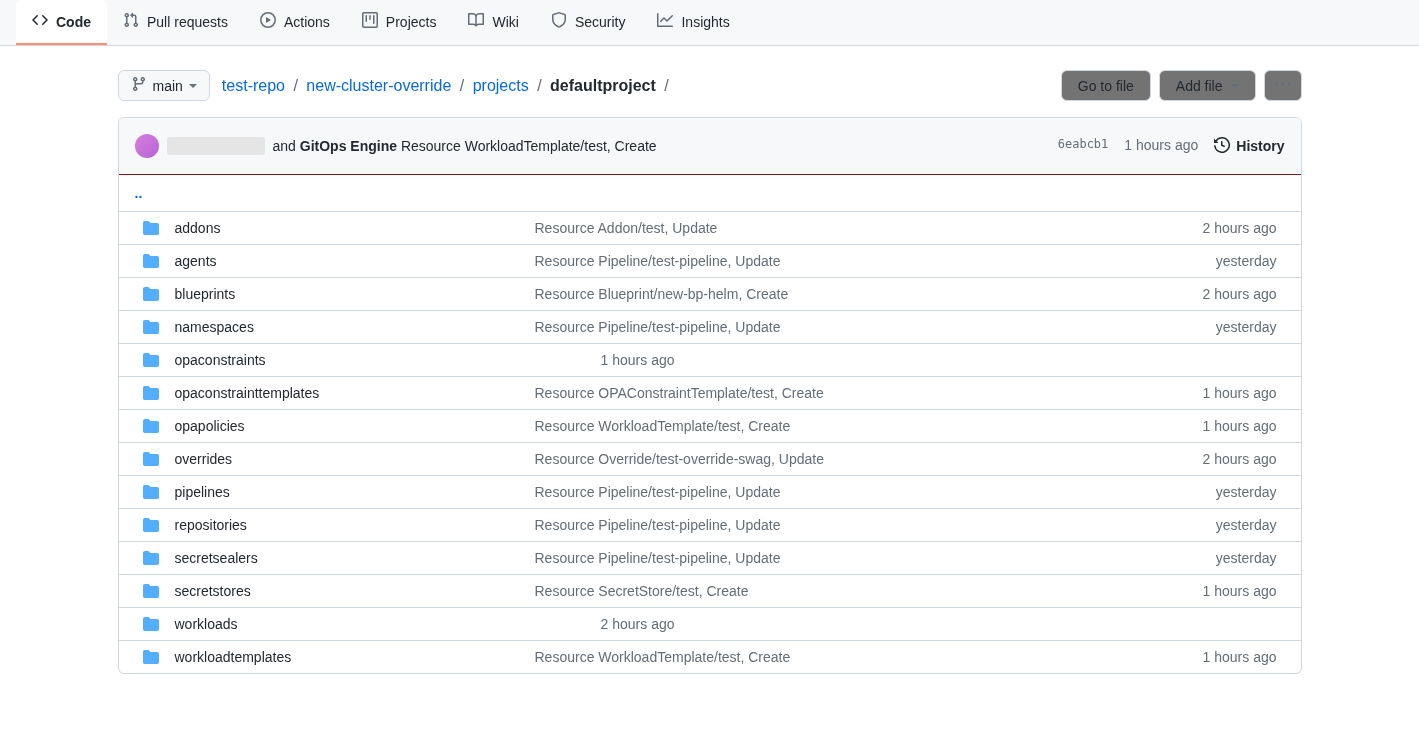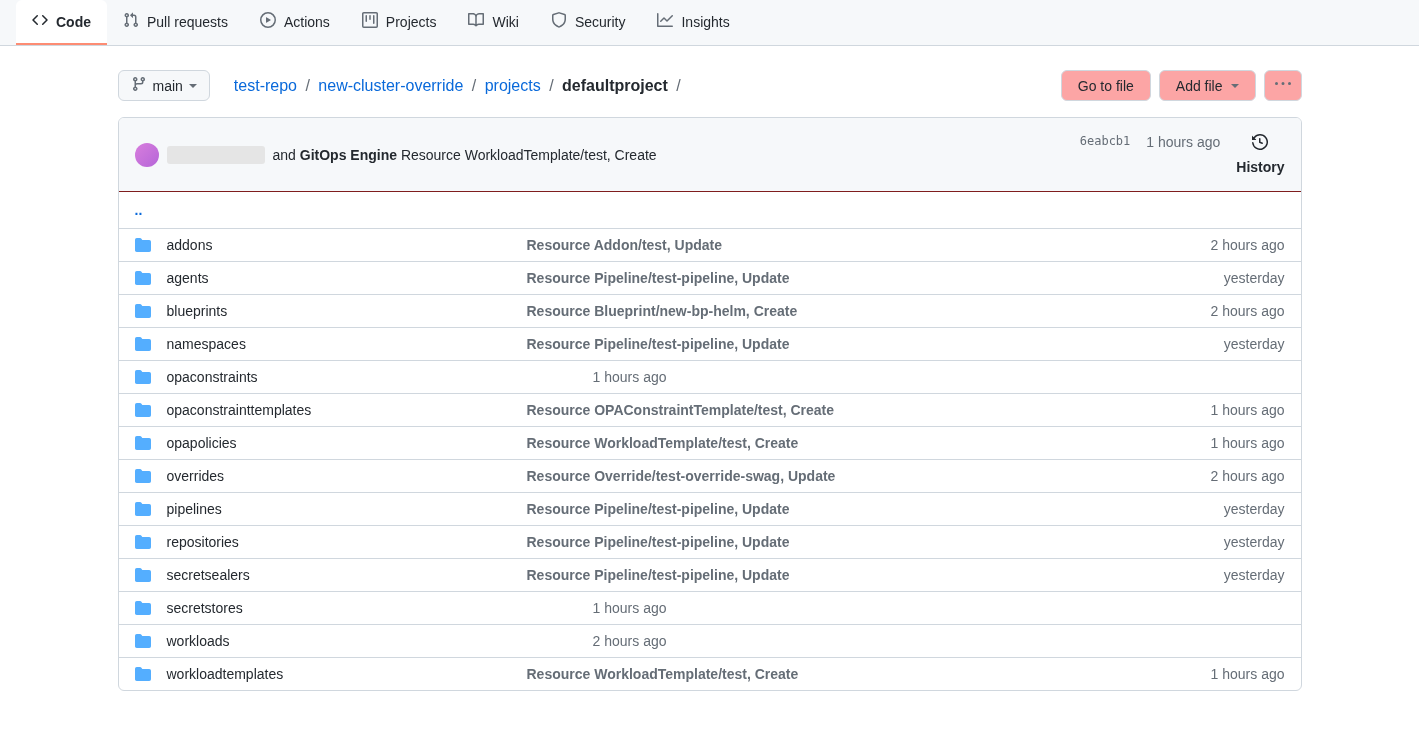--- a/index.html
+++ b/index.html
@@ -12,55 +12,55 @@
     .tab-item.active svg { fill: #24292f; }
     
     .container { max-width: 1216px; margin: 0 auto; padding: 24px 16px; }
     
     .toolbar { display: flex; justify-content: space-between; margin-bottom: 16px; }
     .toolbar-left { display: flex; align-items: center; gap: 12px; }
     .branch-btn { display: flex; align-items: center; gap: 6px; padding: 5px 12px; border: 1px solid #d0d7de; border-radius: 6px; background: #f6f8fa; cursor: pointer; font-size: 14px; font-weight: 500; color: #24292f; }
     .branch-btn svg { width: 16px; height: 16px; fill: #656d76; }
     .branch-btn .caret { width: 0; height: 0; border-left: 4px solid transparent; border-right: 4px solid transparent; border-top: 4px solid #656d76; }
     
-    .breadcrumb { font-size: 16px; margin-left: 12px; }
+    .breadcrumb { font-size: 16px; }
     .breadcrumb a { color: #0969da; text-decoration: none; }
     .breadcrumb .sep { color: #656d76; margin: 0 4px; }
     .breadcrumb .current { font-weight: 600; color: #24292f; }
     
     .toolbar-right { display: flex; gap: 8px; }
-    .btn { padding: 5px 16px; border: 1px solid #d0d7de; border-radius: 6px; background: #fca5a5; cursor: pointer; font-size: 14px; font-weight: 500; color: #24292f; display: flex; align-items: center; gap: 4px; }
+    .btn { padding: 5px 16px; border: 1px solid #d0d7de; border-radius: 6px; background: #737373; cursor: pointer; font-size: 14px; font-weight: 500; color: #24292f; display: flex; align-items: center; gap: 4px; }
     .btn .caret { width: 0; height: 0; border-left: 4px solid transparent; border-right: 4px solid transparent; border-top: 4px solid #656d76; margin-left: 4px; }
     .btn-icon { padding: 5px 10px; }
     .btn-icon svg { width: 16px; height: 16px; fill: #656d76; }
     
     .file-box { border: 1px solid #d0d7de; border-radius: 6px; overflow: hidden; }
     
     .commit-header { display: flex; align-items: center; justify-content: space-between; padding: 16px; background: #f6f8fa; border-bottom: 1px solid #7f1d1d; }
     .commit-left { display: flex; align-items: center; gap: 8px; flex: 1; min-width: 0; }
     .avatar { width: 24px; height: 24px; border-radius: 50%; background: linear-gradient(135deg, #d87edd, #b565d8); flex-shrink: 0; }
     .redact { background: #e5e5e5; color: transparent; border-radius: 3px; width: 98px; height: 18px; display: inline-block; }
     .commit-msg { color: #24292f; white-space: nowrap; overflow: hidden; text-overflow: ellipsis; }
     .commit-msg .bold { font-weight: 600; }
     .commit-right { display: flex; align-items: flex-start; gap: 16px; flex-shrink: 0; }
     .sha { font-family: ui-monospace, SFMono-Regular, monospace; font-size: 12px; color: #656d76; }
     .time { color: #656d76; }
-    .history-link { display: flex; align-items: center; gap: 6px; font-weight: 600; color: #24292f; cursor: pointer; flex-direction: column; }
+    .history-link { display: flex; align-items: center; gap: 6px; font-weight: 600; color: #24292f; cursor: pointer; }
     .history-link svg { width: 16px; height: 16px; fill: #24292f; }
     
     .parent-row { padding: 10px 16px; border-bottom: 1px solid #d0d7de; }
     .parent-row a { color: #0969da; text-decoration: none; font-weight: 600; }
     
-    .file-row { display: flex; align-items: center; padding: 8px 16px; border-bottom: 1px solid #d0d7de; }
+    .file-row { display: flex; align-items: center; padding: 8px 24px; border-bottom: 1px solid #d0d7de; }
     .file-row:last-child { border-bottom: none; justify-content: flex-end; }
     .file-icon { width: 16px; height: 16px; margin-right: 16px; flex-shrink: 0; }
     .file-icon svg { width: 16px; height: 16px; fill: #54aeff; }
     .file-name { width: 360px; flex-shrink: 0; }
     .file-name a { color: #24292f; text-decoration: none; }
-    .file-commit { flex: 1; color: #656d76; white-space: nowrap; overflow: hidden; text-overflow: ellipsis; font-weight: bold; }
+    .file-commit { flex: 1; color: #656d76; white-space: nowrap; overflow: hidden; text-overflow: ellipsis; }
     .file-commit a { color: #656d76; text-decoration: none; }
     .file-time { color: #656d76; text-align: right; width: 140px; flex-shrink: 0; }
   </style>
 </head>
 <body>
 
 <nav class="tab-nav">
   <div class="tab-item active">
     <span><svg viewBox="0 0 16 16">
           <path d="M4.72 3.22a.75.75 0 0 1 1.06 1.06L2.06 8l3.72 3.72a.75.75 0 1 1-1.06 1.06L.47 8.53a.75.75 0 0 1 0-1.06Zm6.56 0a.75.75 0 1 0-1.06 1.06L13.94 8l-3.72 3.72a.75.75 0 1 0 1.06 1.06l4.25-4.25a.75.75 0 0 0 0-1.06Z"></path>
@@ -254,20 +254,21 @@
             </svg></span>
           <span class="file-name"><a href="#">secretsealers</a></span>
           <span class="file-commit"><a href="#">Resource Pipeline/test-pipeline, Update</a></span>
           <span class="file-time">yesterday</span>
         </div>
         <div class="file-row">
           <span class="file-icon"><svg viewBox="0 0 16 16">
               <path d="M1.75 1A1.75 1.75 0 0 0 0 2.75v10.5C0 14.216.784 15 1.75 15h12.5A1.75 1.75 0 0 0 16 13.25v-8.5A1.75 1.75 0 0 0 14.25 3H7.5a.25.25 0 0 1-.2-.1l-.9-1.2C6.07 1.26 5.55 1 5 1H1.75Z"></path>
             </svg></span>
           <span class="file-name"><a href="#">secretstores</a></span>
+          <span class="file-commit"><a href="#">Resource SecretStore/test, Create</a></span>
           <span class="file-time">1 hours ago</span>
         </div>
         <div class="file-row">
           <span class="file-icon"><svg viewBox="0 0 16 16">
               <path d="M1.75 1A1.75 1.75 0 0 0 0 2.75v10.5C0 14.216.784 15 1.75 15h12.5A1.75 1.75 0 0 0 16 13.25v-8.5A1.75 1.75 0 0 0 14.25 3H7.5a.25.25 0 0 1-.2-.1l-.9-1.2C6.07 1.26 5.55 1 5 1H1.75Z"></path>
             </svg></span>
           <span class="file-name"><a href="#">workloads</a></span>
           <span class="file-time">2 hours ago</span>
         </div>
         <div class="file-row">

